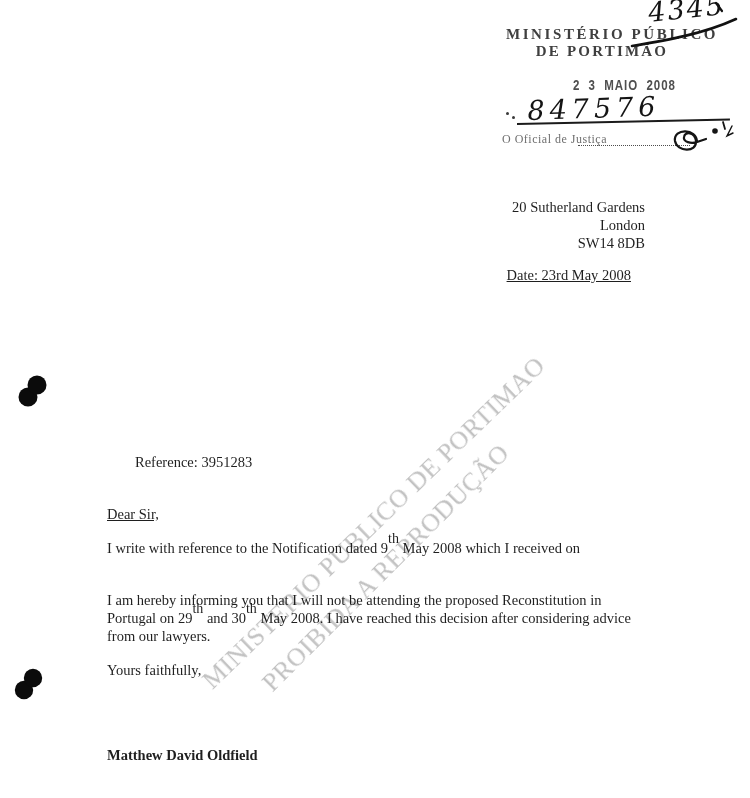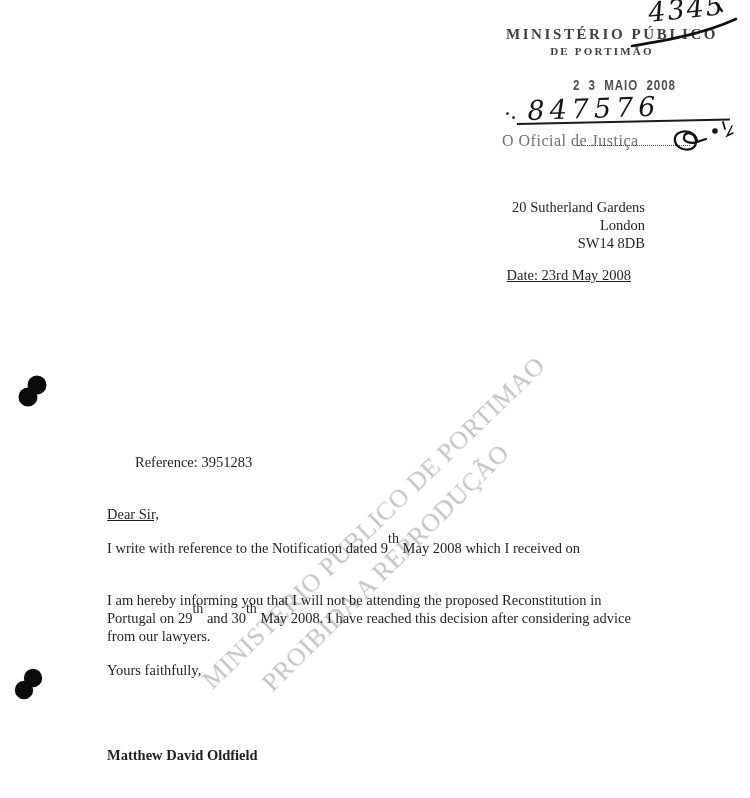--- a/index.html
+++ b/index.html
@@ -16,21 +16,21 @@
   .wm1{left:374px;top:523px;font-size:26px;letter-spacing:0.5px;
        transform:translate(-50%,-50%) rotate(-44deg);}
   .wm2{left:386px;top:568px;font-size:26px;letter-spacing:0.5px;
        transform:translate(-50%,-50%) rotate(-45deg);}
   
   .stamp-org{
     position:absolute;z-index:3;left:503px;top:26px;width:218px;text-align:center;
     font-weight:bold;color:#3f3f3f;filter:blur(0.4px);line-height:17px;
   }
   .stamp-org .l1{font-size:15px;letter-spacing:2.6px;display:block;}
-  .stamp-org .l2{font-size:11px;letter-spacing:2.2px;display:block;transform:translateX(-10px);}
+  .stamp-org .l2{font-size:15px;letter-spacing:2.2px;display:block;transform:translateX(-10px);}
   .stamp-date{
     position:absolute;z-index:3;left:573px;top:77px;
     font-family:"Liberation Sans",sans-serif;font-weight:bold;font-size:11.5px;
     letter-spacing:1px;word-spacing:4px;color:#4f4f4f;filter:blur(0.25px);
     display:inline-block;transform:scaleY(1.25);transform-origin:top left;white-space:nowrap;
   }
   .hw{font-family:"DejaVu Serif",serif;font-style:italic;color:#141414;white-space:nowrap;}
   .hw-case{
     position:absolute;z-index:3;left:650px;top:-3px;font-size:27px;letter-spacing:2px;
     transform:rotate(-6deg);transform-origin:left bottom;
@@ -40,21 +40,21 @@
     transform:rotate(-2deg);transform-origin:left bottom;
   }
   .ink-dot{position:absolute;z-index:3;width:3px;height:3px;border-radius:50%;background:#3a3a3a;}
   .dot1{left:506px;top:112px;}
   .dot2{left:512px;top:116px;}
   .num-underline{
     position:absolute;z-index:3;left:517px;top:123px;width:213px;height:0;
     border-top:2px solid #1b1b1b;transform:rotate(-1.2deg);transform-origin:left center;
   }
   .official-label{
-    position:absolute;z-index:3;left:502px;top:132px;font-size:16px;
+    position:absolute;z-index:3;left:502px;top:132px;font-size:12px;
     letter-spacing:0.5px;color:#6f6f6f;filter:blur(0.3px);white-space:nowrap;
   }
   .official-line{
     position:absolute;z-index:3;left:578px;top:131px;width:112px;height:14px;
     border-bottom:1.5px dotted #4c4c4c;
   }
   .svg-abs{position:absolute;z-index:4;}
   
   .tblock{position:absolute;z-index:2;line-height:18px;font-size:14.5px;white-space:nowrap;}
   .sender{top:180px;right:105px;text-align:right;margin-top:18px;}

